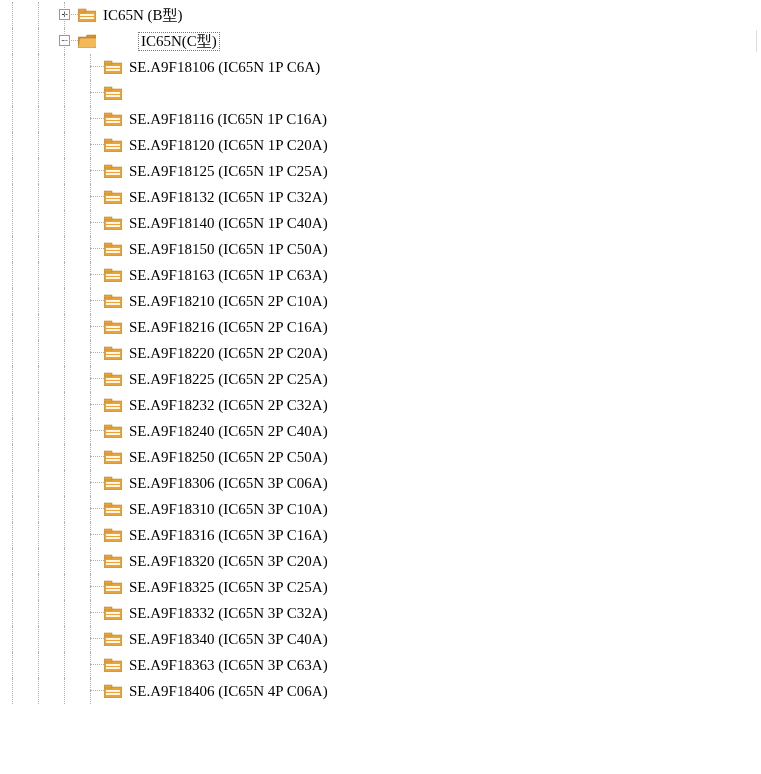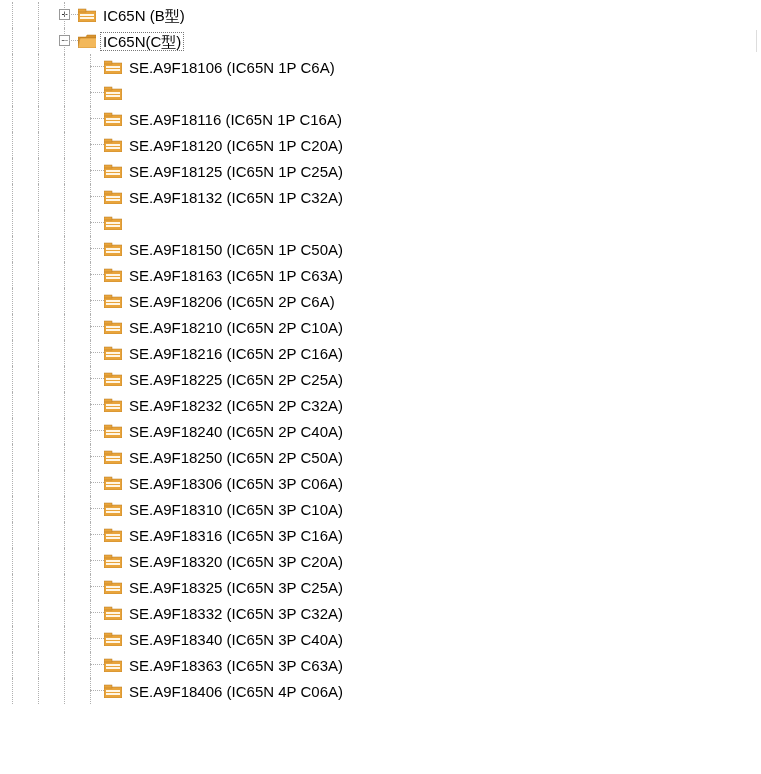--- a/index.html
+++ b/index.html
@@ -74,25 +74,27 @@
     flex: 0 0 18px;
     margin-right: 4px;
     position: relative;
     display: inline-block;
   }
   .folder-icon svg {
     display: block;
   }
   .label {
     padding: 2px 3px;
+    font-family: Liberation Serif, serif;
   }
   .label.selected {
     background: #fff;
     border: 1px dotted #777;
     padding: 1px 2px;
+    margin-left: 38px;
   }
   .sel-row {
     position: relative;
   }
   .sel-row::after {
     content: "";
     position: absolute;
     left: 0;
     right: 4px;
     top: 2px;
@@ -234,20 +236,21 @@
         <span class="indent-spacer vline"></span>
         <span class="indent-spacer vline hline"></span>
         <span class="folder-icon">
           <svg width="18" height="14" viewBox="0 0 18 14">
             <rect x="0" y="3" width="18" height="11" fill="#e8a43c" stroke="#b97a1e" stroke-width="0.5"></rect>
             <rect x="0" y="1" width="8" height="3" fill="#e8a43c" stroke="#b97a1e" stroke-width="0.5"></rect>
             <rect x="2" y="6" width="14" height="2" fill="#fff6e5"></rect>
             <rect x="2" y="9" width="14" height="2" fill="#fff6e5"></rect>
           </svg>
         </span>
+        <span class="label">SE.A9F18140 (IC65N 1P C40A)</span>
       </div>
       <div class="node-row">
         <span class="indent-spacer vline"></span>
         <span class="indent-spacer vline"></span>
         <span class="indent-spacer vline"></span>
         <span class="indent-spacer vline hline"></span>
         <span class="folder-icon">
           <svg width="18" height="14" viewBox="0 0 18 14">
             <rect x="0" y="3" width="18" height="11" fill="#e8a43c" stroke="#b97a1e" stroke-width="0.5"></rect>
             <rect x="0" y="1" width="8" height="3" fill="#e8a43c" stroke="#b97a1e" stroke-width="0.5"></rect>
@@ -278,51 +281,51 @@
         <span class="indent-spacer vline"></span>
         <span class="indent-spacer vline hline"></span>
         <span class="folder-icon">
           <svg width="18" height="14" viewBox="0 0 18 14">
             <rect x="0" y="3" width="18" height="11" fill="#e8a43c" stroke="#b97a1e" stroke-width="0.5"></rect>
             <rect x="0" y="1" width="8" height="3" fill="#e8a43c" stroke="#b97a1e" stroke-width="0.5"></rect>
             <rect x="2" y="6" width="14" height="2" fill="#fff6e5"></rect>
             <rect x="2" y="9" width="14" height="2" fill="#fff6e5"></rect>
           </svg>
         </span>
-        <span class="label">SE.A9F18206 (IC65N 2P C6A)</span>
-      </div>
-      <div class="node-row">
-        <span class="indent-spacer vline"></span>
-        <span class="indent-spacer vline"></span>
-        <span class="indent-spacer vline"></span>
-        <span class="indent-spacer vline hline"></span>
-        <span class="folder-icon">
-          <svg width="18" height="14" viewBox="0 0 18 14">
-            <rect x="0" y="3" width="18" height="11" fill="#e8a43c" stroke="#b97a1e" stroke-width="0.5"></rect>
-            <rect x="0" y="1" width="8" height="3" fill="#e8a43c" stroke="#b97a1e" stroke-width="0.5"></rect>
-            <rect x="2" y="6" width="14" height="2" fill="#fff6e5"></rect>
-            <rect x="2" y="9" width="14" height="2" fill="#fff6e5"></rect>
-          </svg>
-        </span>
         <span class="label">SE.A9F18210 (IC65N 2P C10A)</span>
       </div>
       <div class="node-row">
         <span class="indent-spacer vline"></span>
         <span class="indent-spacer vline"></span>
         <span class="indent-spacer vline"></span>
         <span class="indent-spacer vline hline"></span>
         <span class="folder-icon">
           <svg width="18" height="14" viewBox="0 0 18 14">
             <rect x="0" y="3" width="18" height="11" fill="#e8a43c" stroke="#b97a1e" stroke-width="0.5"></rect>
             <rect x="0" y="1" width="8" height="3" fill="#e8a43c" stroke="#b97a1e" stroke-width="0.5"></rect>
             <rect x="2" y="6" width="14" height="2" fill="#fff6e5"></rect>
             <rect x="2" y="9" width="14" height="2" fill="#fff6e5"></rect>
           </svg>
         </span>
         <span class="label">SE.A9F18216 (IC65N 2P C16A)</span>
+      </div>
+      <div class="node-row">
+        <span class="indent-spacer vline"></span>
+        <span class="indent-spacer vline"></span>
+        <span class="indent-spacer vline"></span>
+        <span class="indent-spacer vline hline"></span>
+        <span class="folder-icon">
+          <svg width="18" height="14" viewBox="0 0 18 14">
+            <rect x="0" y="3" width="18" height="11" fill="#e8a43c" stroke="#b97a1e" stroke-width="0.5"></rect>
+            <rect x="0" y="1" width="8" height="3" fill="#e8a43c" stroke="#b97a1e" stroke-width="0.5"></rect>
+            <rect x="2" y="6" width="14" height="2" fill="#fff6e5"></rect>
+            <rect x="2" y="9" width="14" height="2" fill="#fff6e5"></rect>
+          </svg>
+        </span>
+        <span class="label">SE.A9F18220 (IC65N 2P C20A)</span>
       </div>
       <div class="node-row">
         <span class="indent-spacer vline"></span>
         <span class="indent-spacer vline"></span>
         <span class="indent-spacer vline"></span>
         <span class="indent-spacer vline hline"></span>
         <span class="folder-icon">
           <svg width="18" height="14" viewBox="0 0 18 14">
             <rect x="0" y="3" width="18" height="11" fill="#e8a43c" stroke="#b97a1e" stroke-width="0.5"></rect>
             <rect x="0" y="1" width="8" height="3" fill="#e8a43c" stroke="#b97a1e" stroke-width="0.5"></rect>

